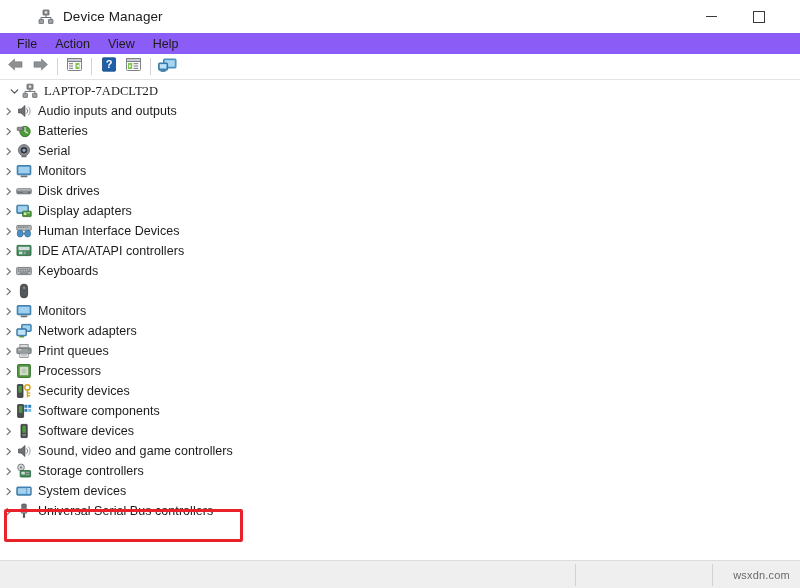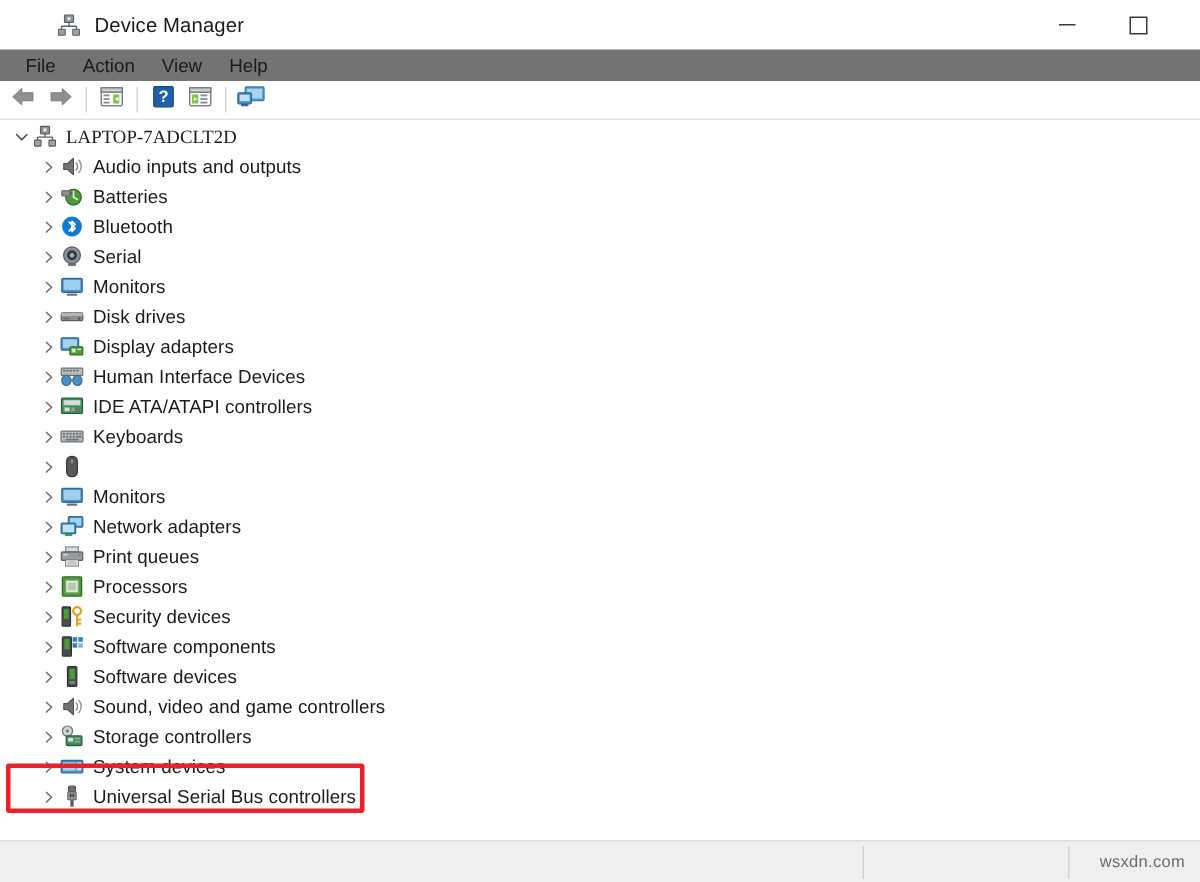--- a/index.html
+++ b/index.html
@@ -49,21 +49,21 @@
   .gl-max {
     display:block; width: 10px; height: 10px;
     border: 1px solid #3a3a3a;
   }
   .gl-close { font-size: 14px; line-height: 1; color:#3a3a3a; }
 
   
   .menubar {
     position: absolute; left: 0; top: 33px;
     width: 800px; height: 21px;
-    background: #737373;
+    background: #8b5cf6;
     display: flex; align-items: center;
     padding-left: 8px;
     box-sizing: border-box;
   }
   .menu-item {
     font-size: 12.5px;
     color: #1b1b1b;
     padding: 2px 9px;
     white-space: nowrap;
   }
@@ -118,21 +118,21 @@
     margin-right: 6px;
     position: relative;
   }
   .ico svg { display: block; }
   .label {
     font-size: 12.5px;
     color: #1b1b1b;
     letter-spacing: 0.05px;
   }
   .row.root { padding-left: 6px; font-family: Liberation Serif, serif; }
-  .row.child { padding-left: 24px; }
+  .row.child { }
 
   
   .redbox {
     position: absolute;
     left: 4px; top: 509px;
     width: 239px; height: 33px;
     border: 3px solid #e8212a;
     border-radius: 2px;
     box-sizing: border-box;
     pointer-events: none;
@@ -331,34 +331,20 @@
         <svg width="16" height="16" viewBox="0 0 16 16">
           <circle cx="9" cy="8.5" r="5.2" fill="#4f9b3c" stroke="#2f6b22" stroke-width="0.8"></circle>
           <path d="M9 4.6 L9 8.5 L11.6 10" fill="none" stroke="#dff0d0" stroke-width="1.1" stroke-linecap="round"></path>
           <rect x="1.2" y="4.2" width="5.6" height="3.4" rx="0.5" fill="#8b8e92" stroke="#5d6064" stroke-width="0.7"></rect>
           <rect x="6.8" y="5" width="1.3" height="1.8" fill="#5d6064"></rect>
         </svg>
       </span>
       <span class="label">Batteries</span>
     </div>
 
-    <div class="row child">
-      <span class="chev">
-        <svg width="9" height="9" viewBox="0 0 9 9">
-            <path d="M3.0 1.3 L6.4 4.5 L3.0 7.7" fill="none" stroke="#6e6e6e" stroke-width="1.05" stroke-linecap="round" stroke-linejoin="round"></path>
-          </svg>
-      </span>
-      <span class="ico">
-        <svg width="16" height="16" viewBox="0 0 16 16">
-          <circle cx="8" cy="8" r="6.6" fill="#0f7ad1"></circle>
-          <path d="M6.2 5.1 L10 9.3 L8 11.2 L8 4.6 L10 6.6 L6.2 10.9" fill="none" stroke="#ffffff" stroke-width="1.15" stroke-linecap="round" stroke-linejoin="round"></path>
-        </svg>
-      </span>
-      <span class="label">Bluetooth</span>
-    </div>
 
     <div class="row child">
       <span class="chev">
         <svg width="9" height="9" viewBox="0 0 9 9">
             <path d="M3.0 1.3 L6.4 4.5 L3.0 7.7" fill="none" stroke="#6e6e6e" stroke-width="1.05" stroke-linecap="round" stroke-linejoin="round"></path>
           </svg>
       </span>
       <span class="ico">
         <svg width="16" height="16" viewBox="0 0 16 16">
           <circle cx="8" cy="7.2" r="5.6" fill="#8d9094" stroke="#5a5d61" stroke-width="0.8"></circle>

